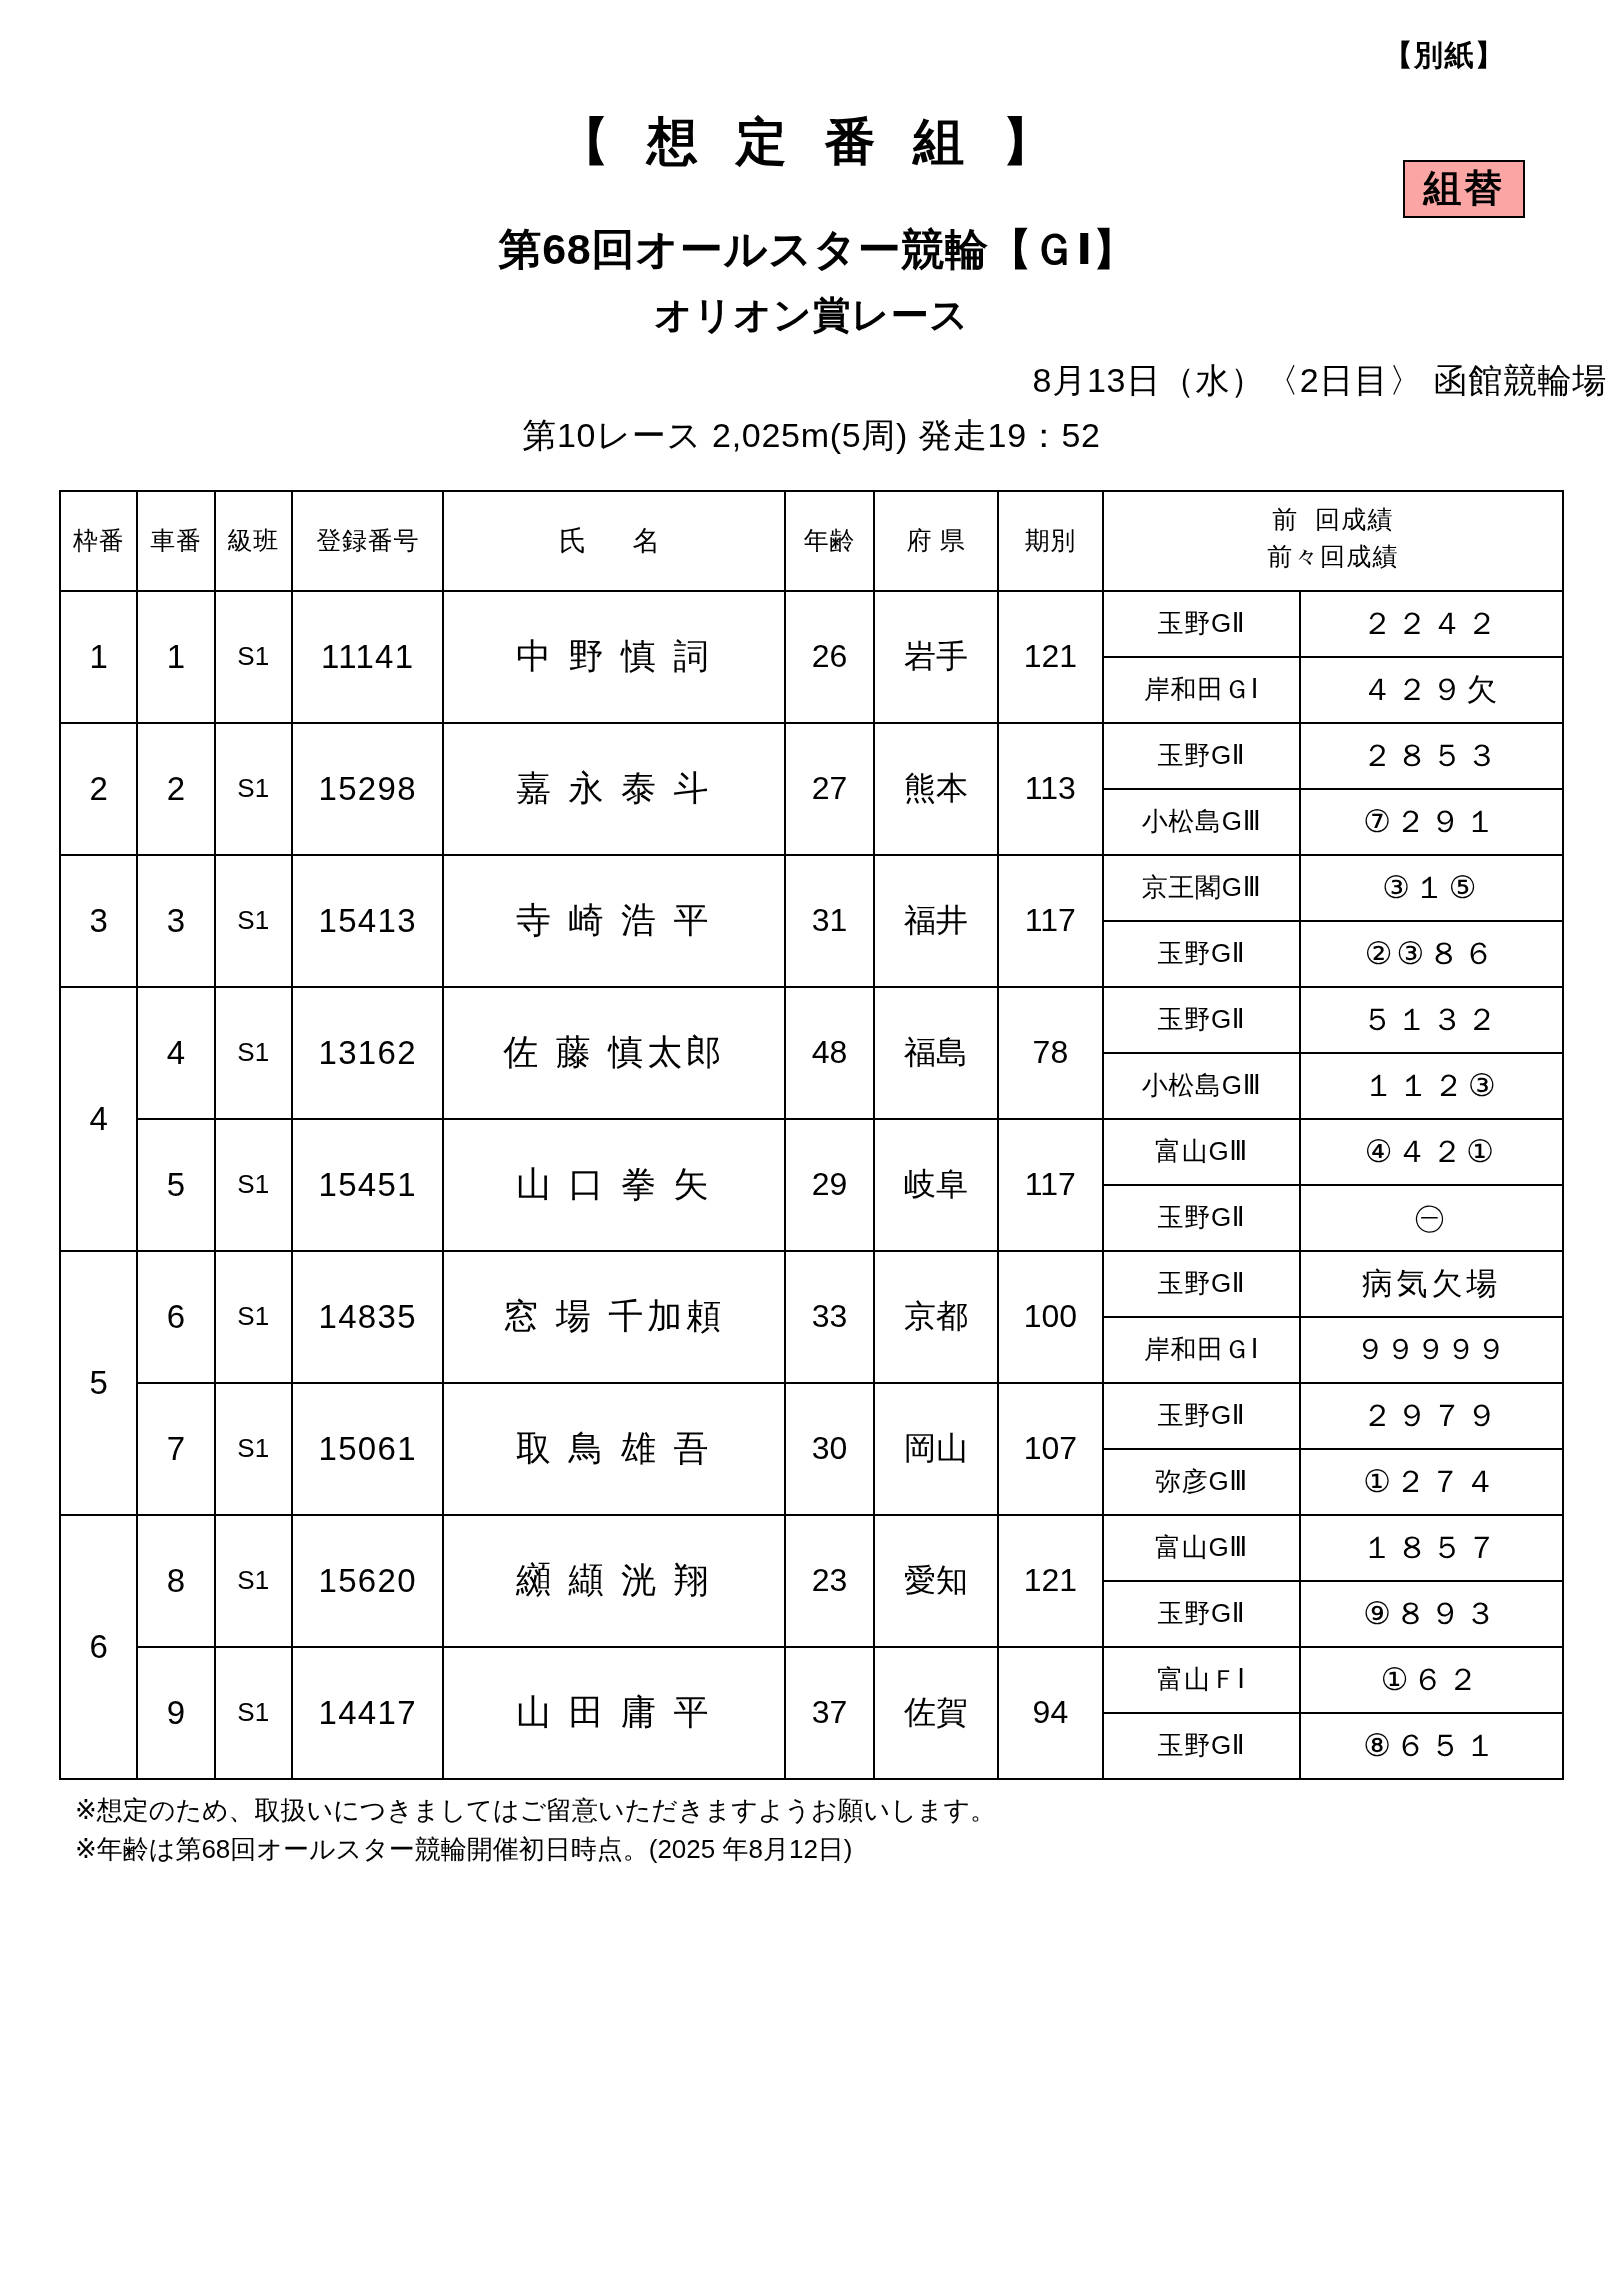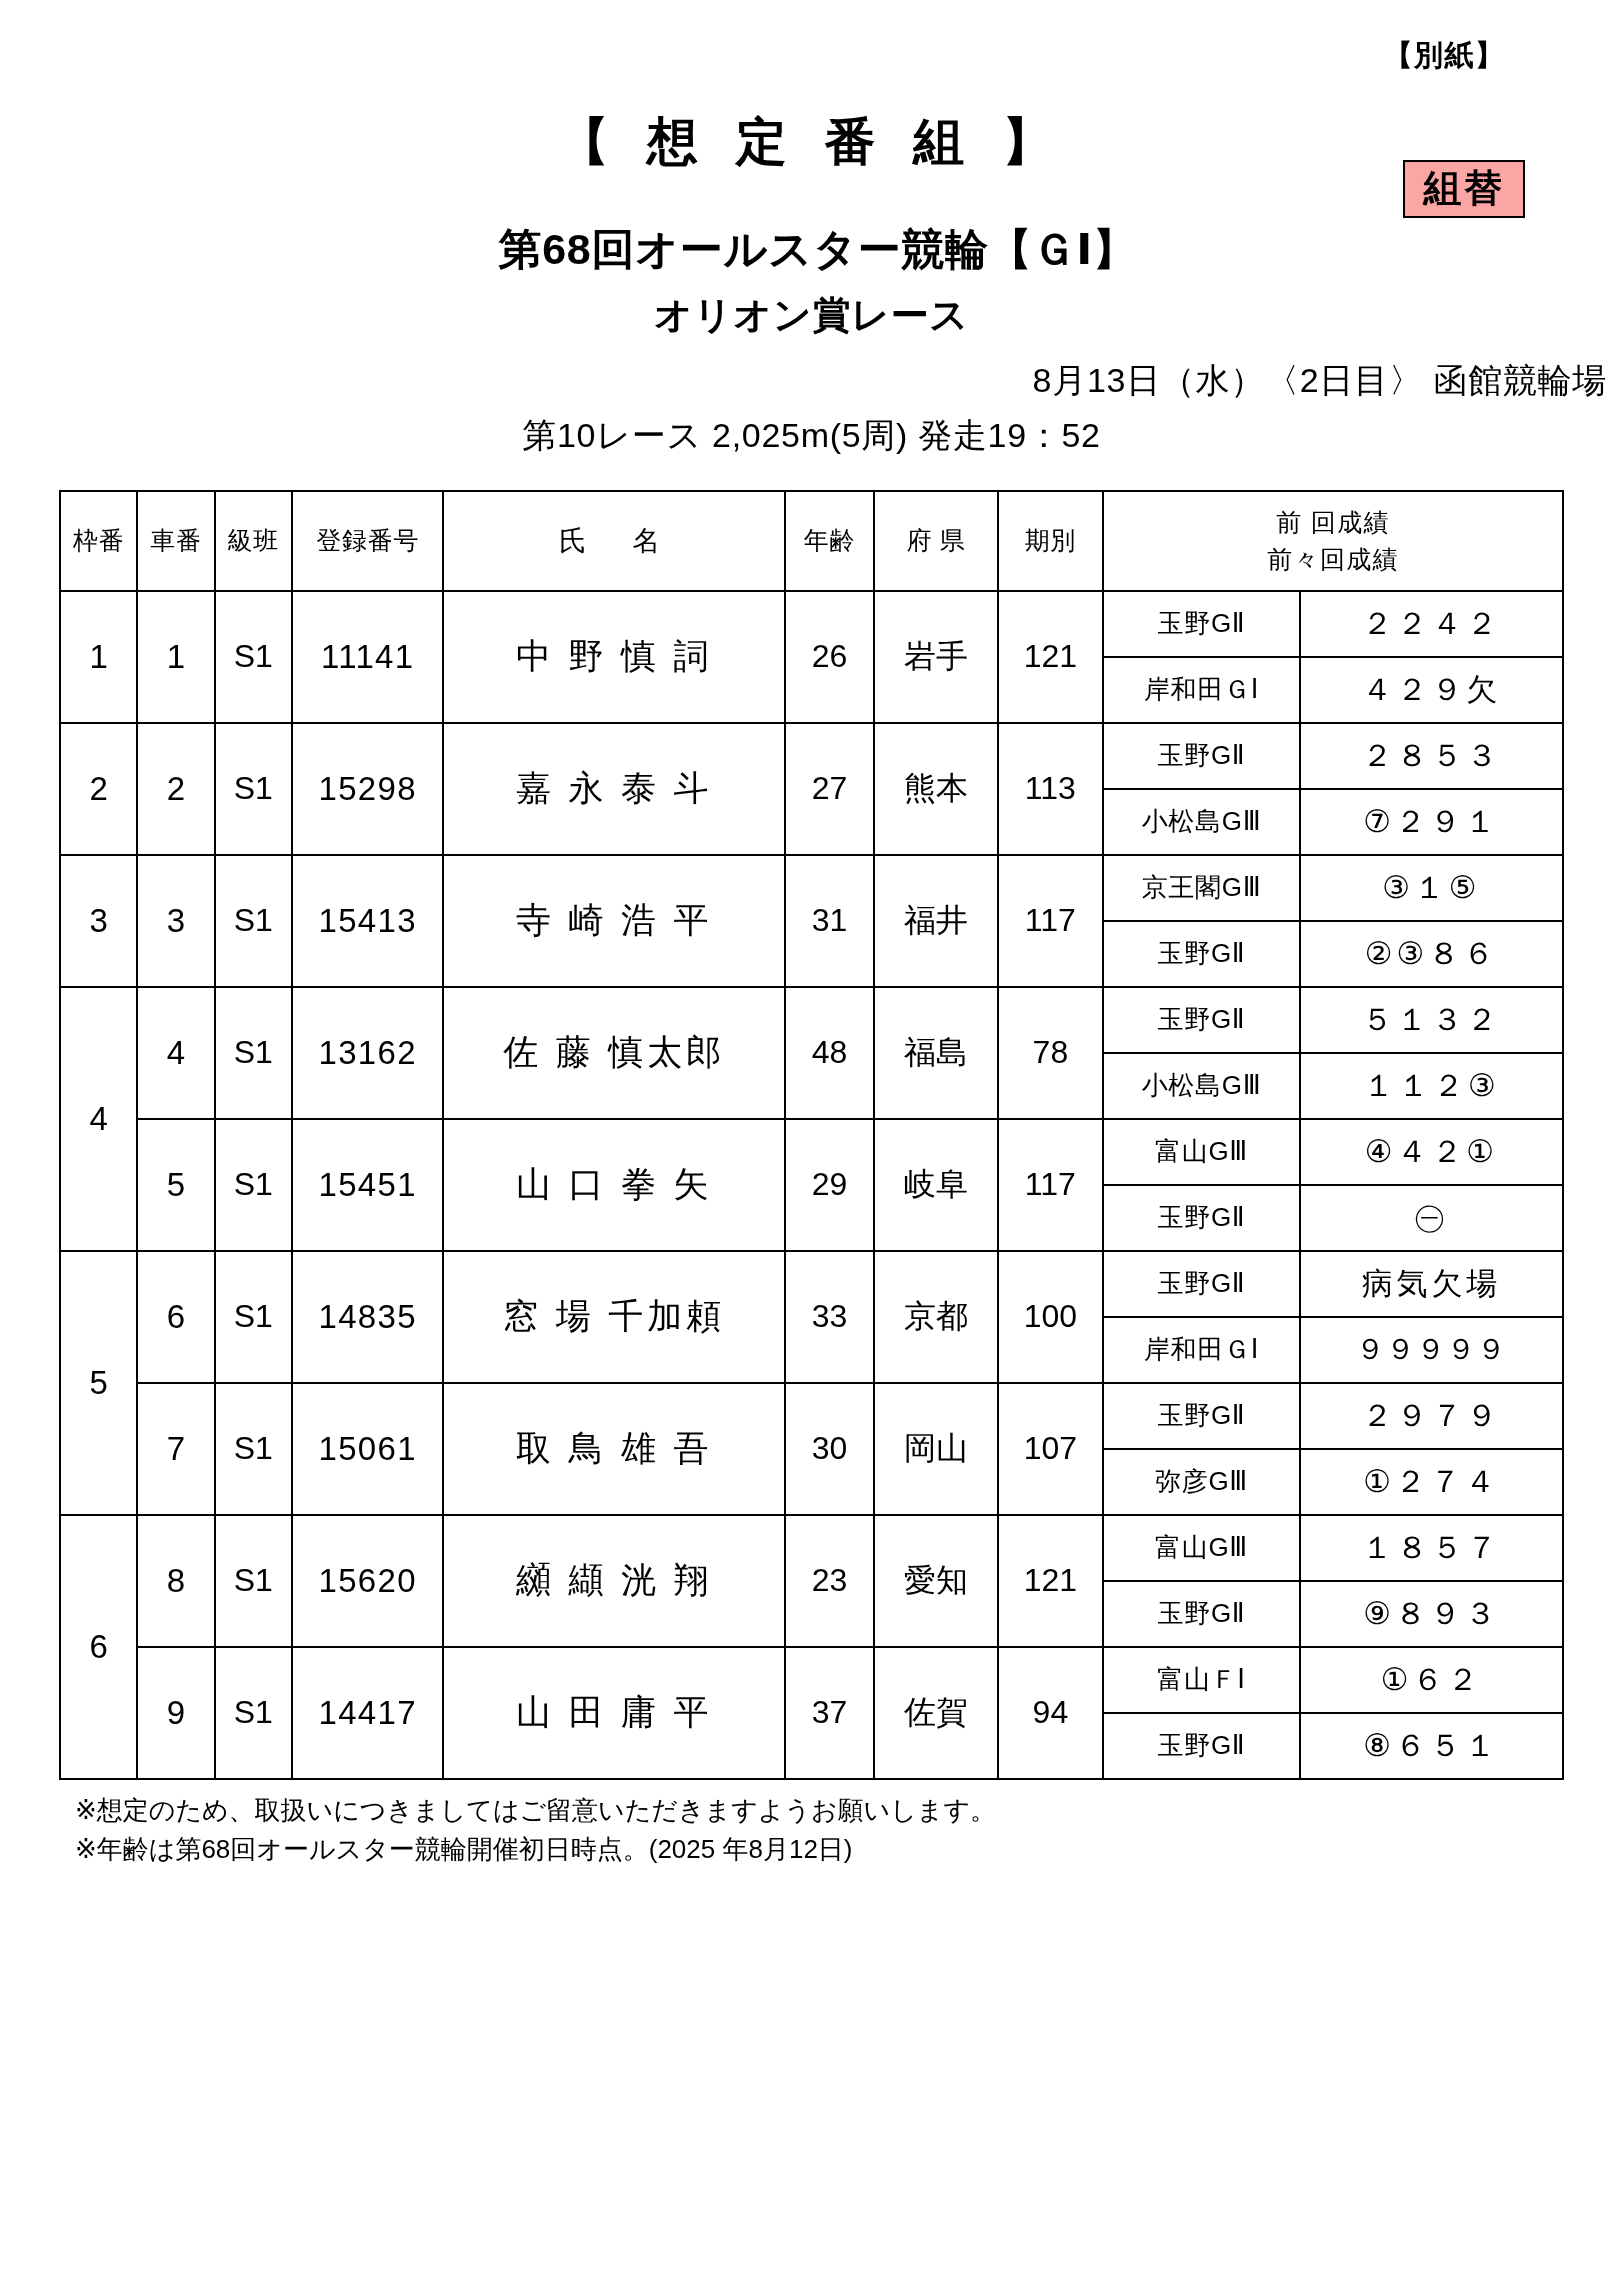--- a/index.html
+++ b/index.html
@@ -114,27 +114,28 @@
     letter-spacing: 0.7px;
   }
   thead td.name-h {
     font-size: 27.5px;
     letter-spacing: 9.2px;
   }
   .zenkai-head {
     line-height: 1.45;
     font-size: 25px;
     letter-spacing: 1.3px;
+    font-family: Liberation Mono, monospace;
   }
 
   td.waku, td.sha {
     font-size: 33px;
   }
   td.kyu {
-    font-size: 32px;
+    font-size: 26px;
     border-radius: 15px;
   }
   td.toroku {
     font-size: 33px;
     letter-spacing: 1.3px;
   }
   td.name {
     font-size: 35px;
     letter-spacing: 3.9px;
   }

